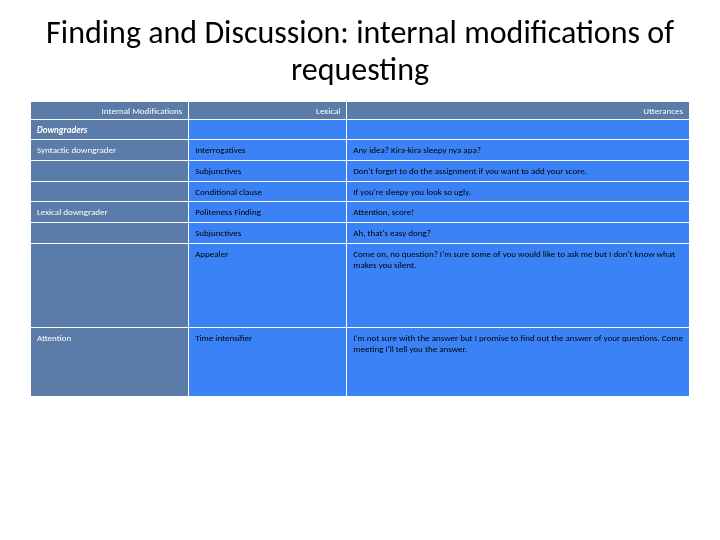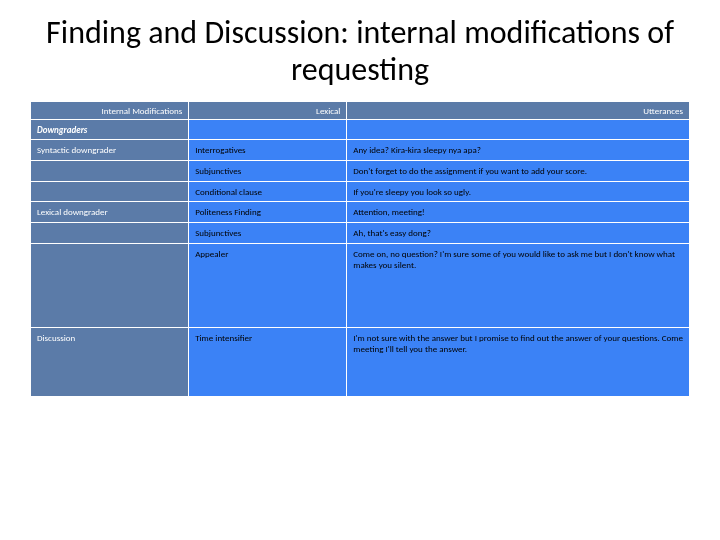--- a/index.html
+++ b/index.html
@@ -97,32 +97,32 @@
         <td>Don't forget to do the assignment if you want to add your score.</td>
       </tr>
       <tr>
         <td class="cat"></td>
         <td>Conditional clause</td>
         <td>If you're sleepy you look so ugly.</td>
       </tr>
       <tr>
         <td class="cat">Lexical downgrader</td>
         <td>Politeness Finding</td>
-        <td>Attention, meeting!</td>
+        <td>Attention, score!</td>
       </tr>
       <tr>
         <td class="cat"></td>
         <td>Subjunctives</td>
         <td>Ah, that's easy dong?</td>
       </tr>
       <tr>
         <td class="cat tall"></td>
         <td class="tall">Appealer</td>
         <td class="tall">Come on, no question? I'm sure some of you would like to ask me but I don't know what makes you silent.</td>
       </tr>
       <tr>
-        <td class="cat tall2">Discussion</td>
+        <td class="cat tall2">Attention</td>
         <td class="tall2">Time intensifier</td>
         <td class="tall2">I'm not sure with the answer but I promise to find out the answer of your questions. Come meeting I'll tell you the answer.</td>
       </tr>
     </tbody>
   </table>
 </div>
 
 </body></html>

